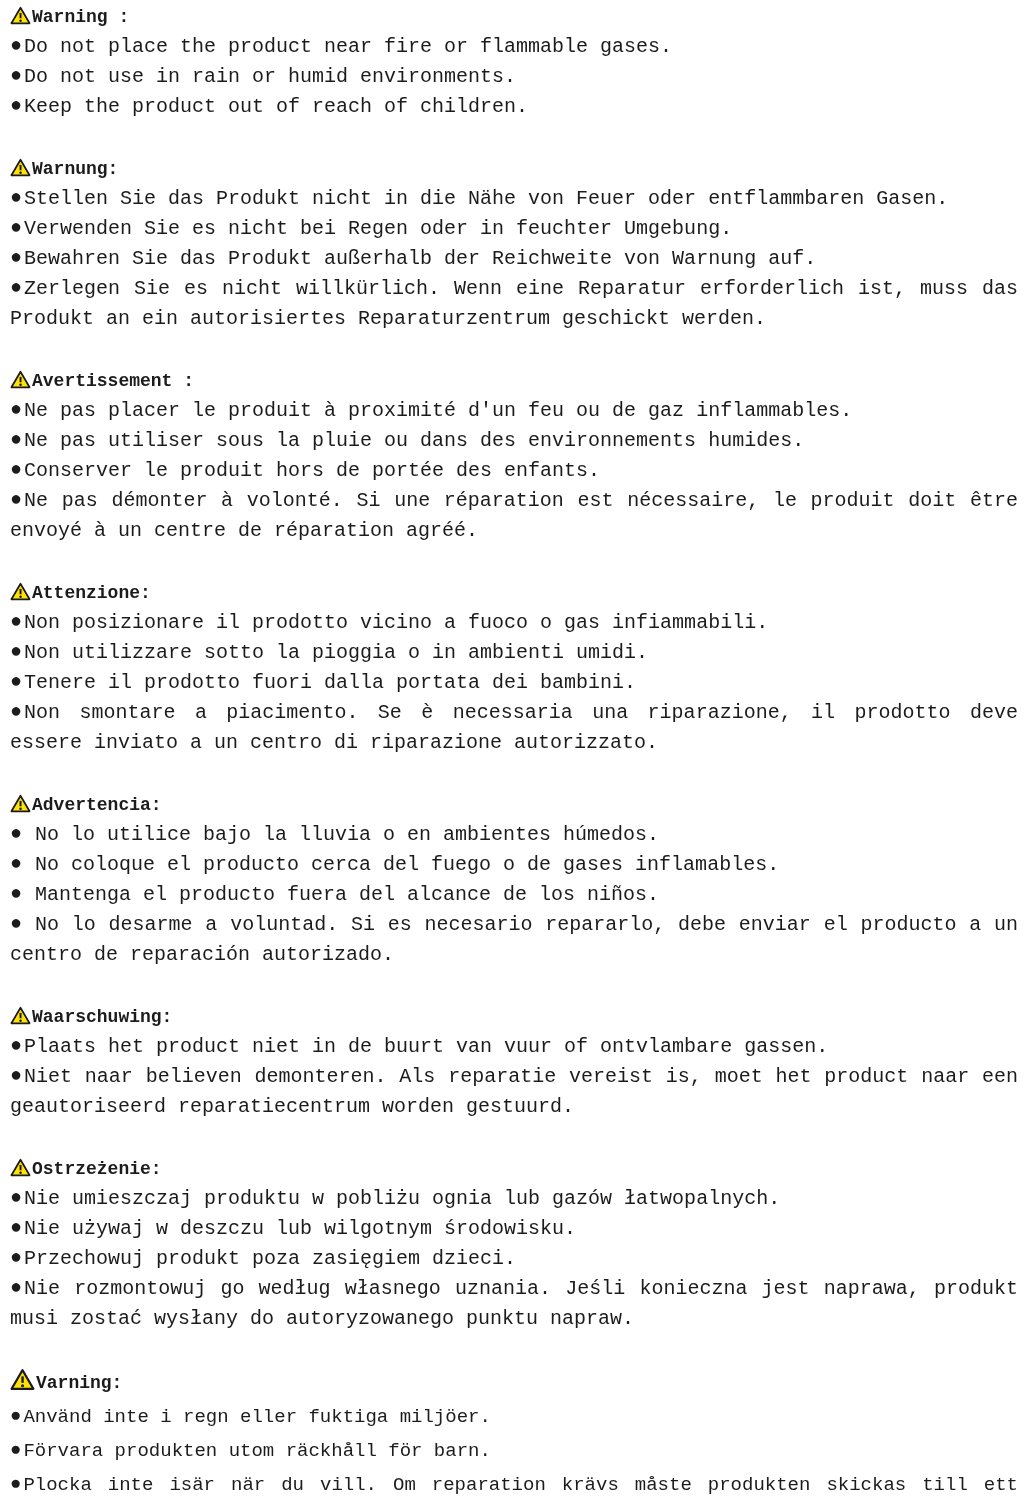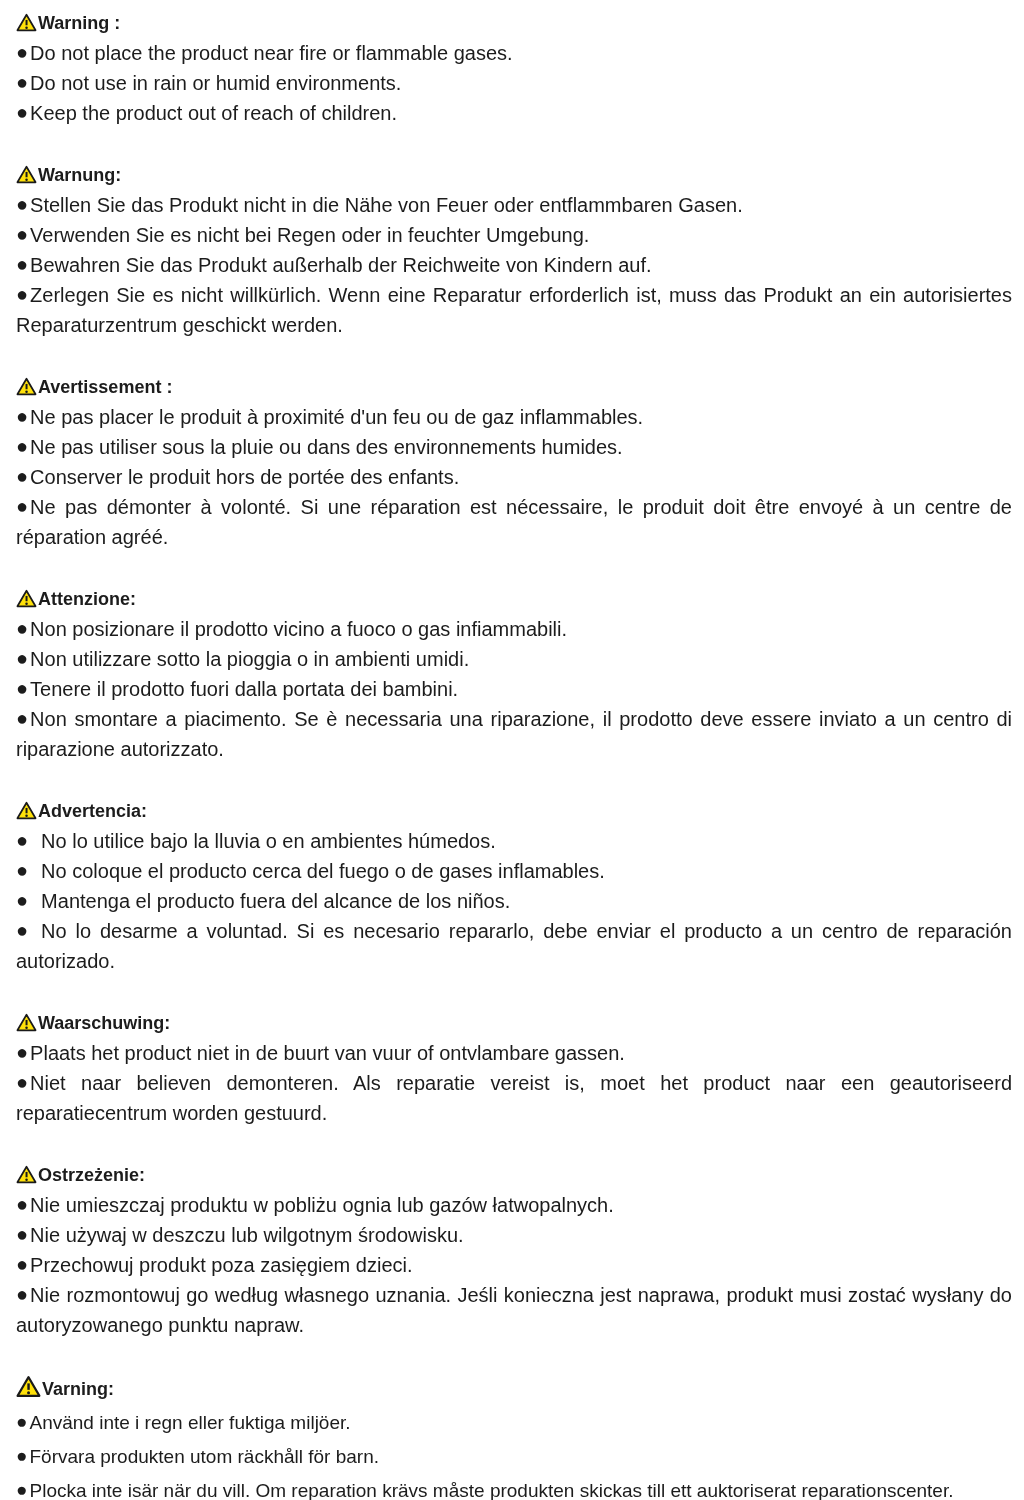--- a/index.html
+++ b/index.html
@@ -10,21 +10,21 @@
   body {
     width: 1024px;
     height: 1500px;
     overflow: hidden;
     font-family: "Liberation Sans", sans-serif;
     color: #1c1c1c;
   }
   .doc {
     padding: 0 4px 0 8px;
   }
-  .warn-section { margin: 8px; }
+  .warn-section { margin: 2px; font-family: Liberation Mono, monospace; }
   .heading {
     font-size: 18px;
     font-weight: bold;
     line-height: 30px;
     margin: 32px 0 0 0;
     white-space: nowrap;
   }
   .warn-section:first-child .heading { margin-top: 0; }
   .tri {
     display: inline-block;
@@ -67,21 +67,21 @@
   </section>
 
   <section class="warn-section">
     <h2 class="heading"><span class="tri"><svg width="21" height="19" viewBox="0 0 24 22">
             <path d="M12 2 L22.5 20 L1.5 20 Z" fill="#ffe10a" stroke="#1a1a1a" stroke-width="2" stroke-linejoin="round"></path>
             <rect x="10.9" y="8" width="2.3" height="6.2" fill="#1a1a1a"></rect>
             <circle cx="12.05" cy="17" r="1.45" fill="#1a1a1a"></circle>
           </svg></span><span>Warnung:</span></h2>
     <p class="item"><span class="bullet">●</span><span>Stellen Sie das Produkt nicht in die Nähe von Feuer oder entflammbaren Gasen.</span></p>
     <p class="item"><span class="bullet">●</span><span>Verwenden Sie es nicht bei Regen oder in feuchter Umgebung.</span></p>
-    <p class="item"><span class="bullet">●</span><span>Bewahren Sie das Produkt außerhalb der Reichweite von Kindern auf.</span></p>
+    <p class="item"><span class="bullet">●</span><span>Bewahren Sie das Produkt außerhalb der Reichweite von Warnung auf.</span></p>
     <p class="item"><span class="bullet">●</span><span>Zerlegen Sie es nicht willkürlich. Wenn eine Reparatur erforderlich ist, muss das Produkt an ein autorisiertes Reparaturzentrum geschickt werden.</span></p>
   </section>
 
   <section class="warn-section">
     <h2 class="heading"><span class="tri"><svg width="21" height="19" viewBox="0 0 24 22">
             <path d="M12 2 L22.5 20 L1.5 20 Z" fill="#ffe10a" stroke="#1a1a1a" stroke-width="2" stroke-linejoin="round"></path>
             <rect x="10.9" y="8" width="2.3" height="6.2" fill="#1a1a1a"></rect>
             <circle cx="12.05" cy="17" r="1.45" fill="#1a1a1a"></circle>
           </svg></span><span>Avertissement :</span></h2>
     <p class="item"><span class="bullet">●</span><span>Ne pas placer le produit à proximité d'un feu ou de gaz inflammables.</span></p>

